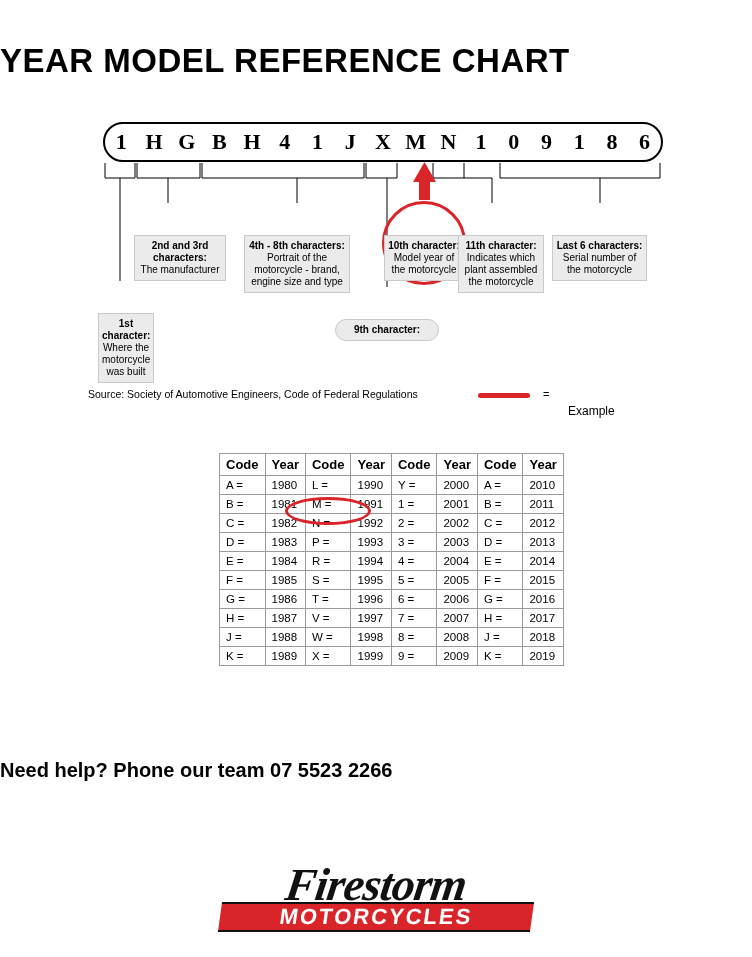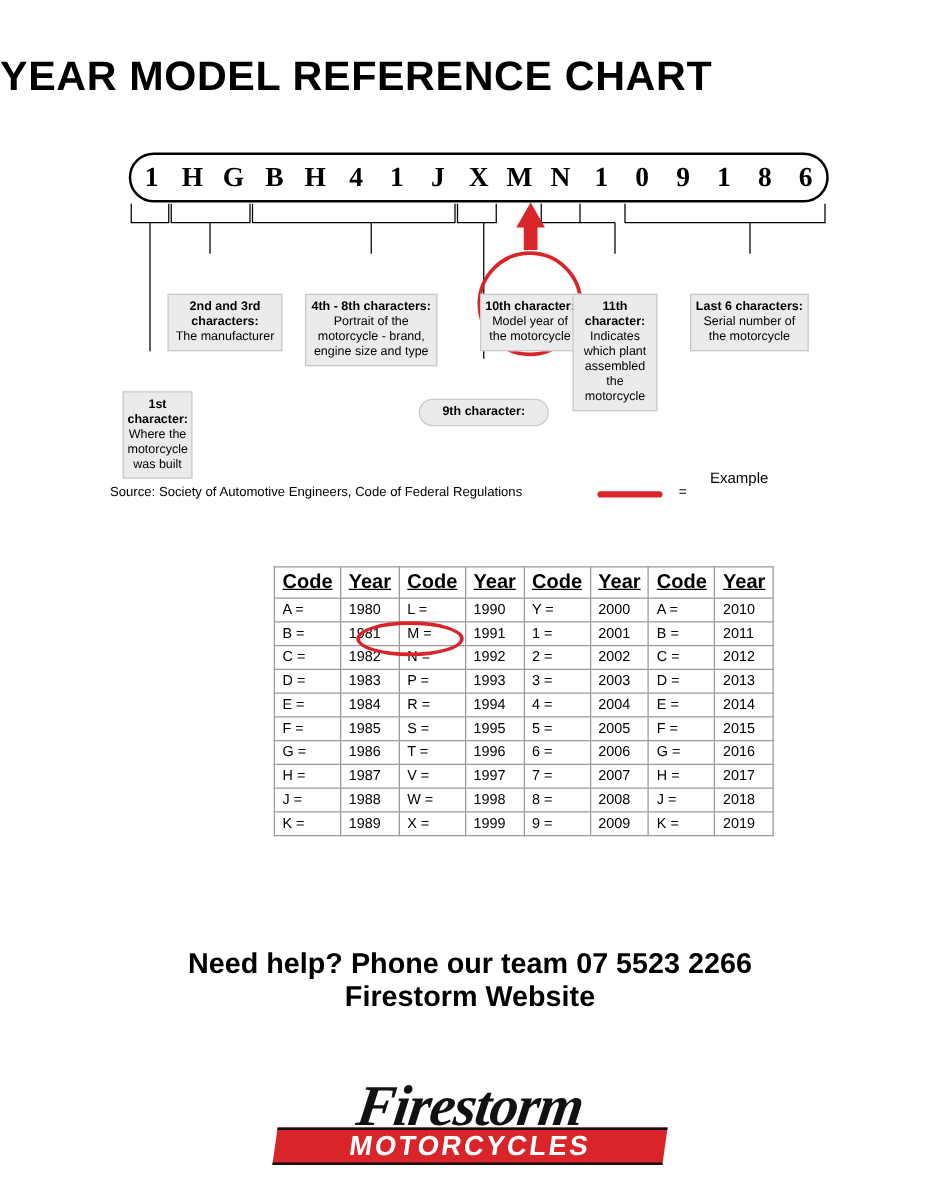--- a/index.html
+++ b/index.html
@@ -74,21 +74,21 @@
     color: #000;
     margin-top: 32px;
   }
   .callout b { font-weight: bold; }
 
   .c-first   { left: 98px;  top: 281px; width: 56px;  }
   .c-23      { left: 134px; top: 203px; width: 92px;  }
   .c-48      { left: 244px; top: 203px; width: 106px; }
   .c-9       { left: 335px; top: 287px; width: 104px; border-radius: 21px; }
   .c-10      { left: 384px; top: 203px; width: 80px;  }
-  .c-11      { left: 458px; top: 203px; width: 68px;  }
+  .c-11      { left: 458px; top: 203px; width: 86px;  }
   .c-last6   { left: 552px; top: 203px; width: 95px;  }
 
   
   .m-circle {
     position: absolute;
     left: 382px;
     top: 201px;
     width: 84px;
     height: 84px;
     border: 3px solid #d9252a;
@@ -115,21 +115,21 @@
   }
   .legend-eq {
     position: absolute;
     left: 543px;
     top: 388px;
     font-size: 11px;
   }
   .legend-label {
     position: absolute;
     left: 568px;
-    top: 375px;
+    top: 404px;
     font-size: 12px;
     text-align: center;
   }
 
   
   .code-table {
     position: absolute;
     left: 219px;
     top: 453px;
     border-collapse: collapse;
@@ -140,22 +140,21 @@
     font-size: 11.5px;
     padding: 3px 6px;
     text-align: left;
     font-weight: normal;
     white-space: nowrap;
     height: 19px;
     box-sizing: border-box;
   }
   .code-table th {
     font-weight: bold;
-    font-size: 16px;
-    text-decoration: underline;
+    font-size: 13px;
   }
   .code-table td.code { width: 30px; }
   .code-table td.year { width: 32px; }
 
   .m1991-circle {
     position: absolute;
     left: 285px;
     top: 497px;
     width: 86px;
     height: 28px;
@@ -164,22 +163,22 @@
     box-sizing: border-box;
     pointer-events: none;
   }
 
   
   .help {
     position: absolute;
     left: 0;
     top: 757px;
     width: 752px;
-    text-align: center;
-    font-size: 23px;
+    text-align: left;
+    font-size: 20px;
     font-weight: bold;
     line-height: 27px;
   }
 
   
   .logo {
     position: absolute;
     left: 196px;
     top: 858px;
     width: 360px;
@@ -422,19 +421,18 @@
       <td class="year">2009</td>
       <td class="code">K =</td>
       <td class="year">2019</td>
     </tr>
   </tbody>
 </table>
 <div class="m1991-circle"></div>
 
 <div class="help">
   <div>Need help?  Phone our team 07 5523 2266</div>
-  <div>Firestorm Website</div>
 </div>
 
 <div class="logo">
   <div class="logo-word1">Firestorm</div>
   <div class="logo-word2">MOTORCYCLES</div>
 </div>
 
 </body></html>

